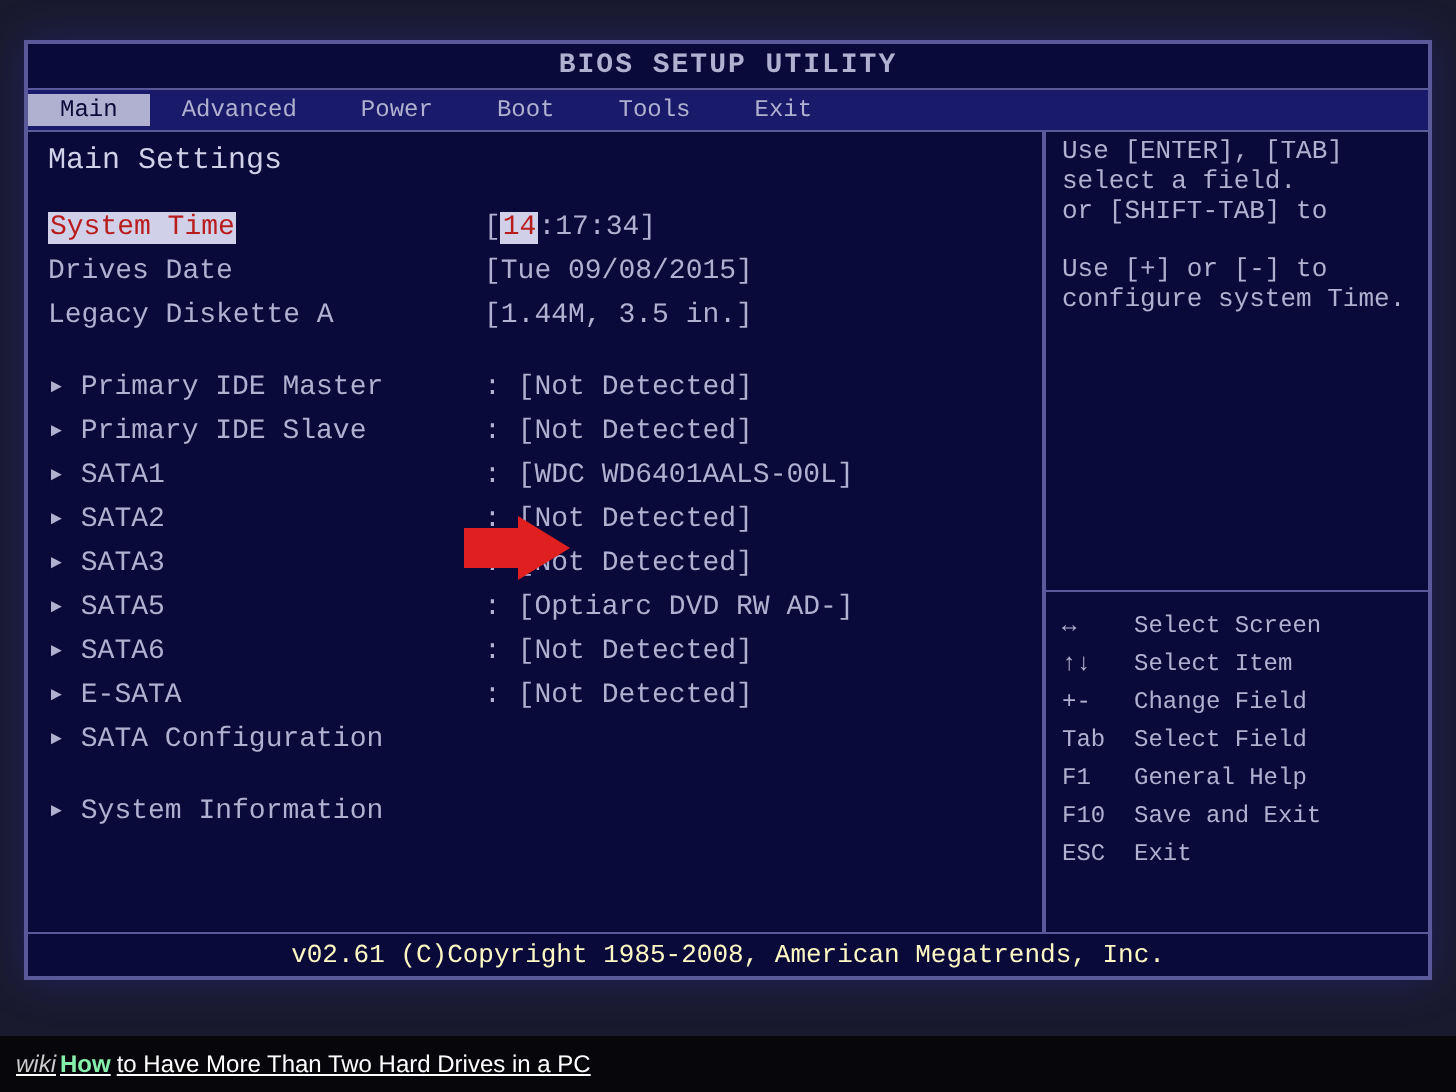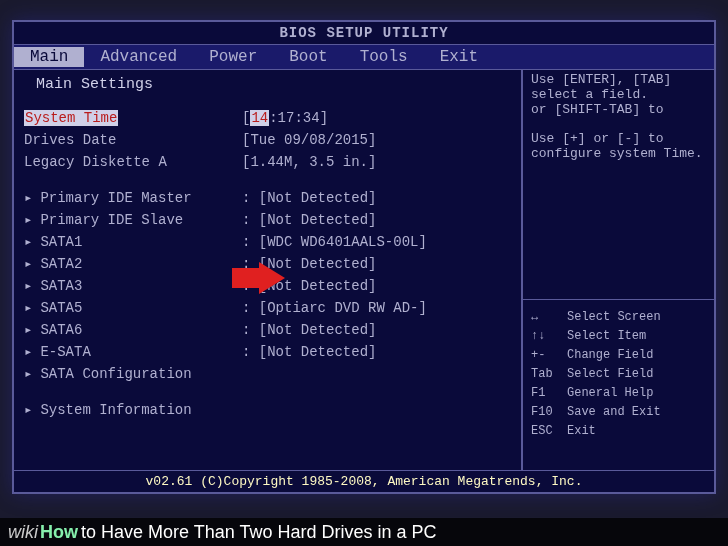--- a/index.html
+++ b/index.html
@@ -30,21 +30,21 @@
   .menu-bar {
     background: #1a1a6a;
     display: flex;
     padding: 2px 0;
     border-top: 1px solid #5a5a9a;
     border-bottom: 1px solid #5a5a9a;
   }
   .menu-item {
     color: #b0b0d0;
     padding: 1px 16px;
-    font-size: 16px;
+    font-size: 12px;
     text-align: right;
   }
   .menu-item.active {
     background: #b0b0d0;
     color: #0a0a3a;
   }
   .content {
     display: flex;
     min-height: 400px;
   }
@@ -59,21 +59,20 @@
   .help-panel {
     width: 175px;
     padding: 2px 8px;
     color: #b0b0d0;
     font-size: 13px;
   }
   .section-title {
     color: #d0d0e8;
     margin-bottom: 14px;
     font-size: 15px;
-    margin-left: 12px;
   }
   .setting-row {
     display: flex;
     line-height: 22px;
   }
   .setting-label {
     width: 218px;
     white-space: pre;
   }
   .setting-value {
@@ -133,21 +132,22 @@
     bottom: 0;
     left: 0;
     right: 0;
     height: 28px;
     background: rgba(0,0,0,0.75);
     color: #fff;
     display: flex;
     align-items: center;
     padding: 0 8px;
     font-family: Arial, sans-serif;
-    font-size: 18px;
+    font-size: 12px;
+    text-decoration: underline;
   }
   .wiki-logo {
     font-style: italic;
     margin-right: 2px;
     color: #ccc;
   }
   .wiki-how {
     font-weight: bold;
     color: #86efac;
     margin-right: 3px;

